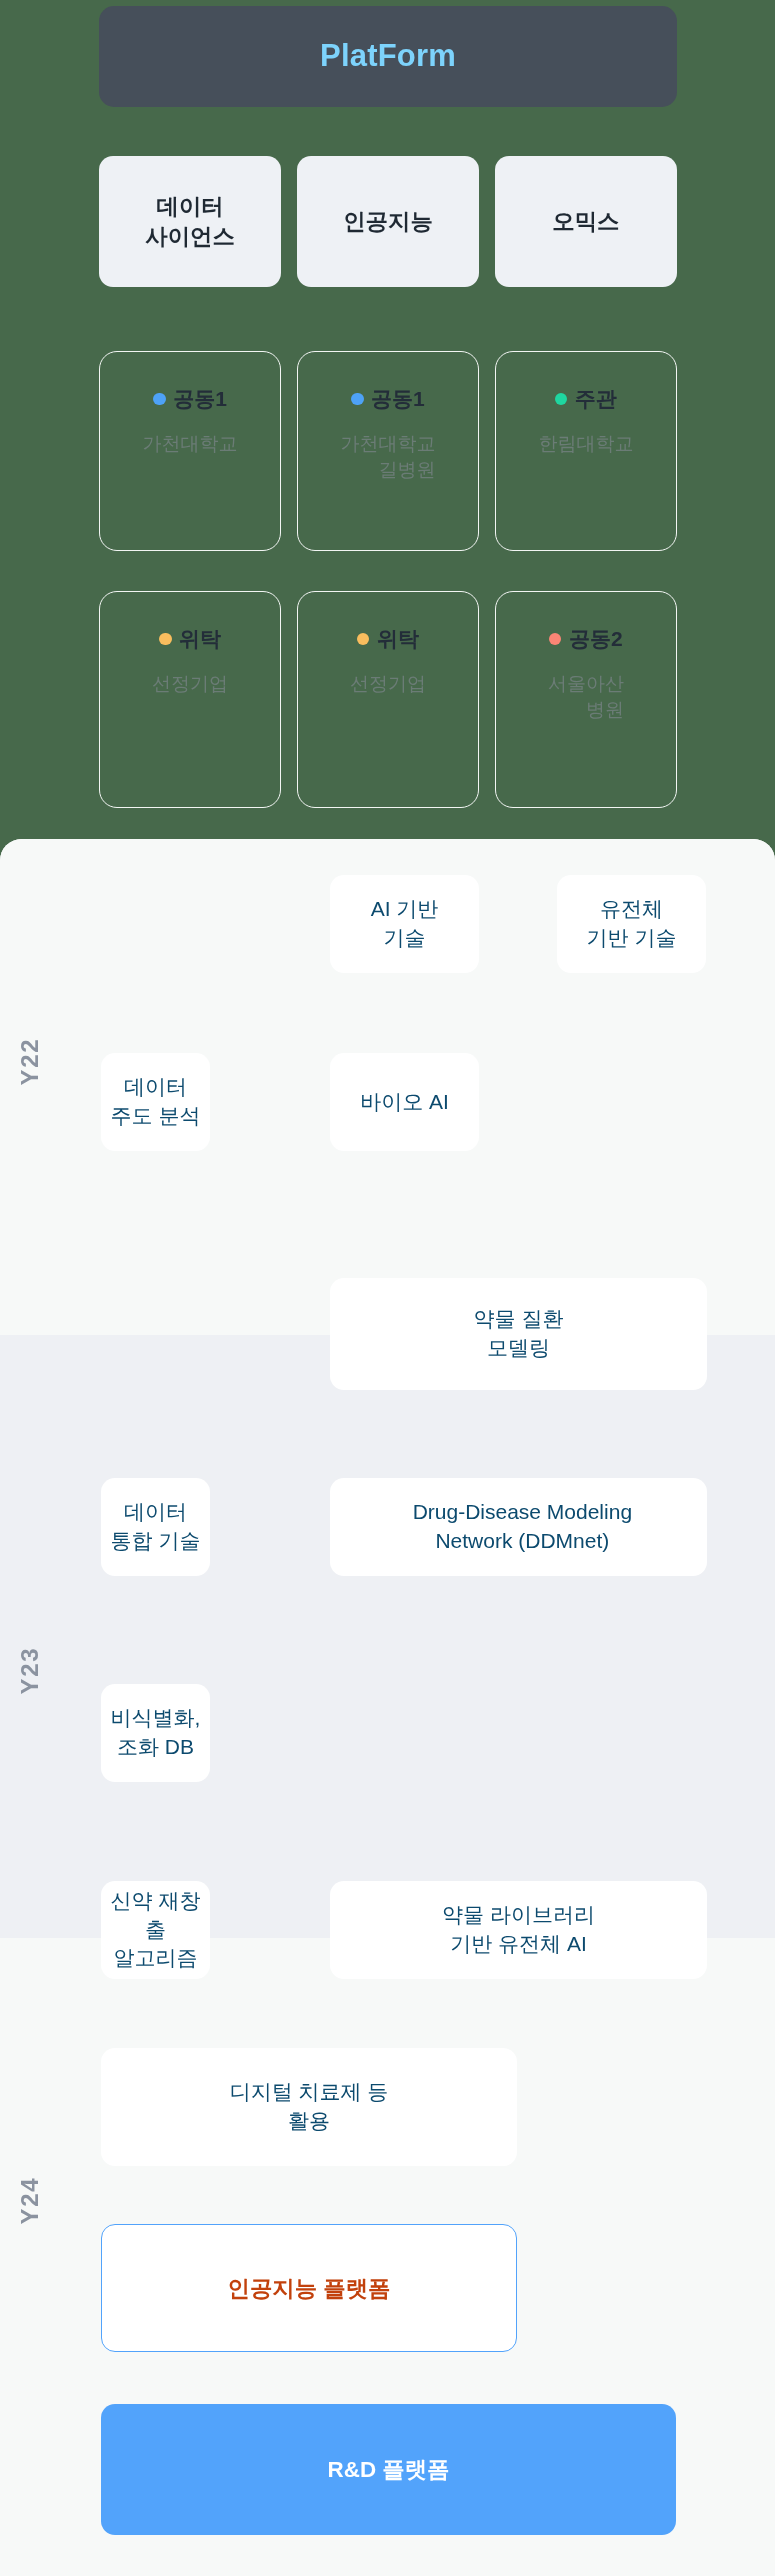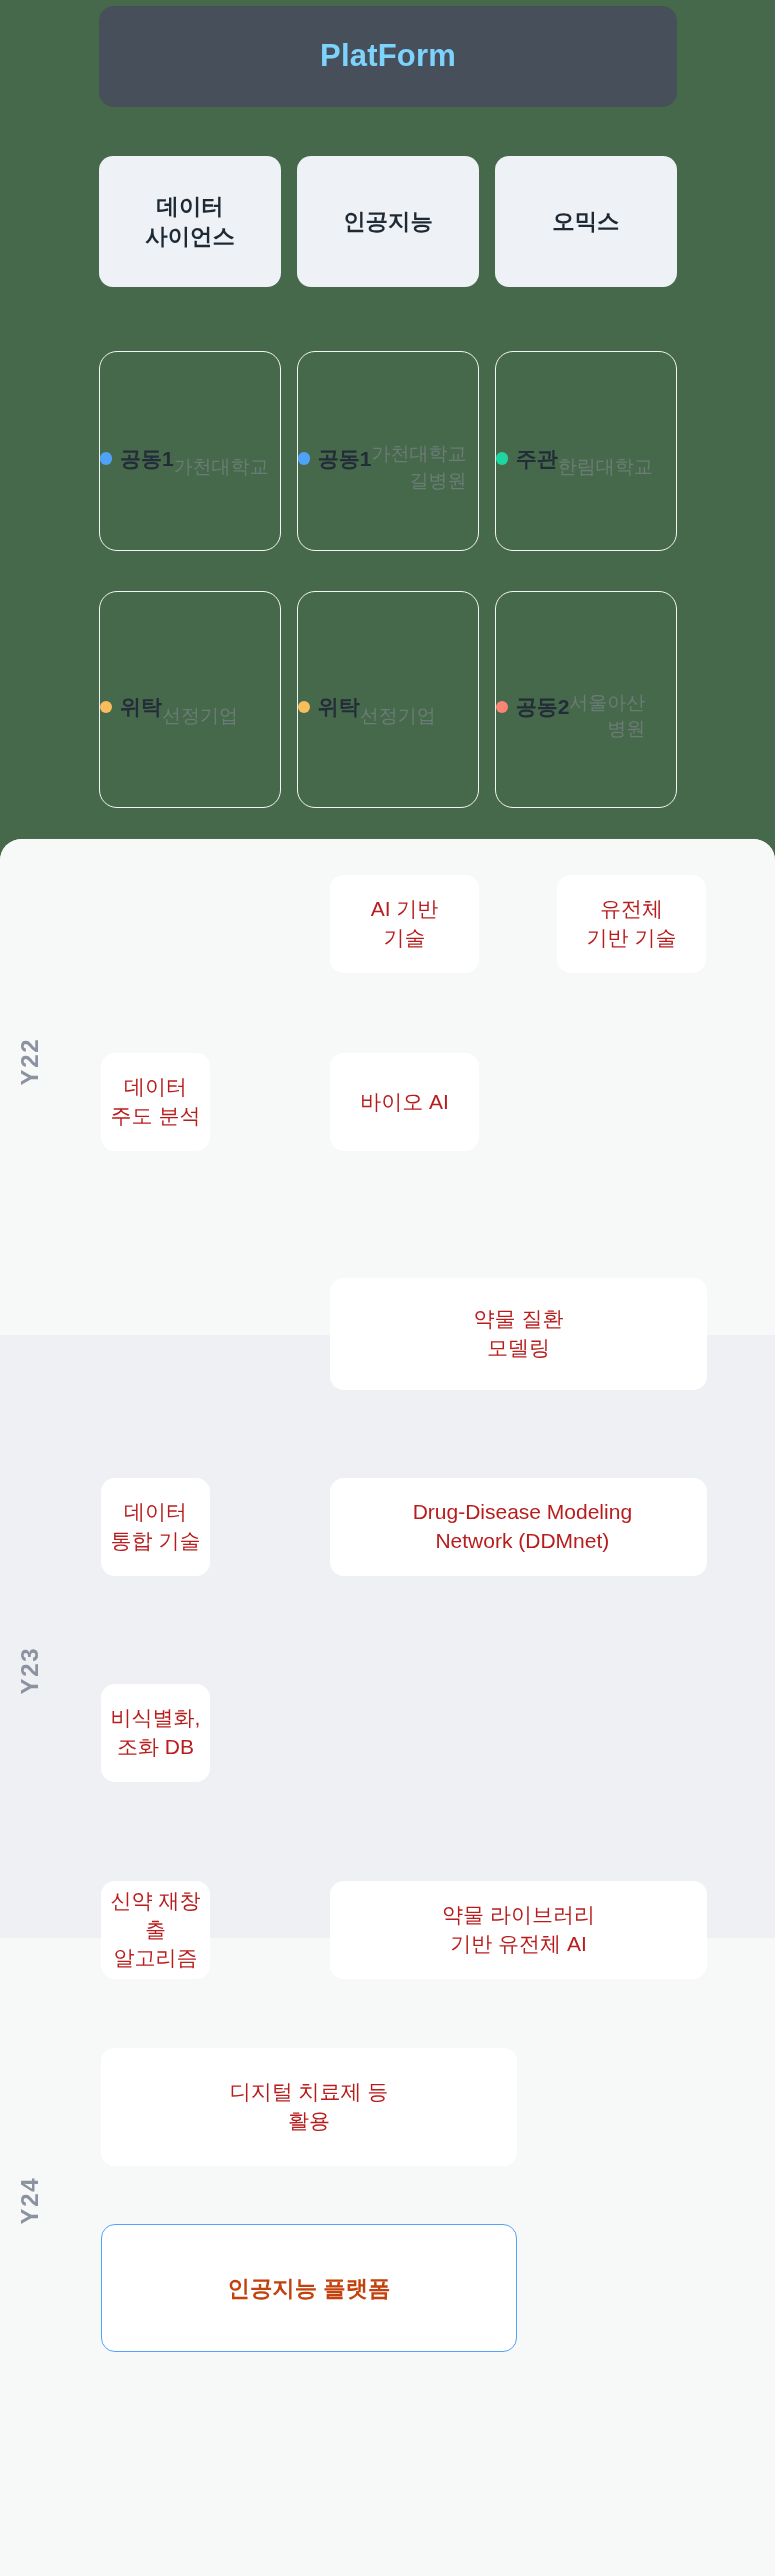--- a/index.html
+++ b/index.html
@@ -79,21 +79,21 @@
     gap: 15.7px;
   }
   .partner-row.row1 { top: 351px; height: 200px; }
   .partner-row.row2 { top: 591px; height: 217px; }
 
   .partner-card {
     flex: 1;
     border: 1.7px solid #f2f5f3;
     border-radius: 18px;
     display: flex;
-    flex-direction: row;
+    flex-direction: column;
     align-items: center;
     padding-top: 33px;
   }
   .partner-role {
     display: flex;
     align-items: center;
     gap: 7.5px;
     margin-bottom: 18px;
   }
   .role-dot {
@@ -149,21 +149,21 @@
 
   
   .task-card {
     position: absolute;
     background: #ffffff;
     border-radius: 14px;
     display: flex;
     align-items: center;
     justify-content: center;
     text-align: center;
-    color: #b91c1c;
+    color: #0c4a6e;
     font-size: 21px;
     line-height: 1.36;
     padding: 5px 8.3px;
   }
 
   .platform-btn {
     position: absolute;
     border-radius: 14px;
     display: flex;
     align-items: center;
@@ -297,16 +297,19 @@
     <div class="task-card" style="left:101px; top:1209px; width:416px; height:118px;">
       <span>디지털 치료제 등<br>활용</span>
     </div>
     <div class="task-card" style="left:330px; top:1042px; width:377px; height:98px;">
       <span>약물 라이브러리<br>기반 유전체 AI</span>
     </div>
 
     <div class="platform-btn outline" style="left:101px; top:1385px; width:416px; height:128px;">
       <span>인공지능 플랫폼</span>
     </div>
+    <div class="platform-btn filled" style="left:101px; top:1565px; width:575px; height:131px;">
+      <span>R&amp;D 플랫폼</span>
+    </div>
 
   </div>
 </div>
 
 
 </body></html>

